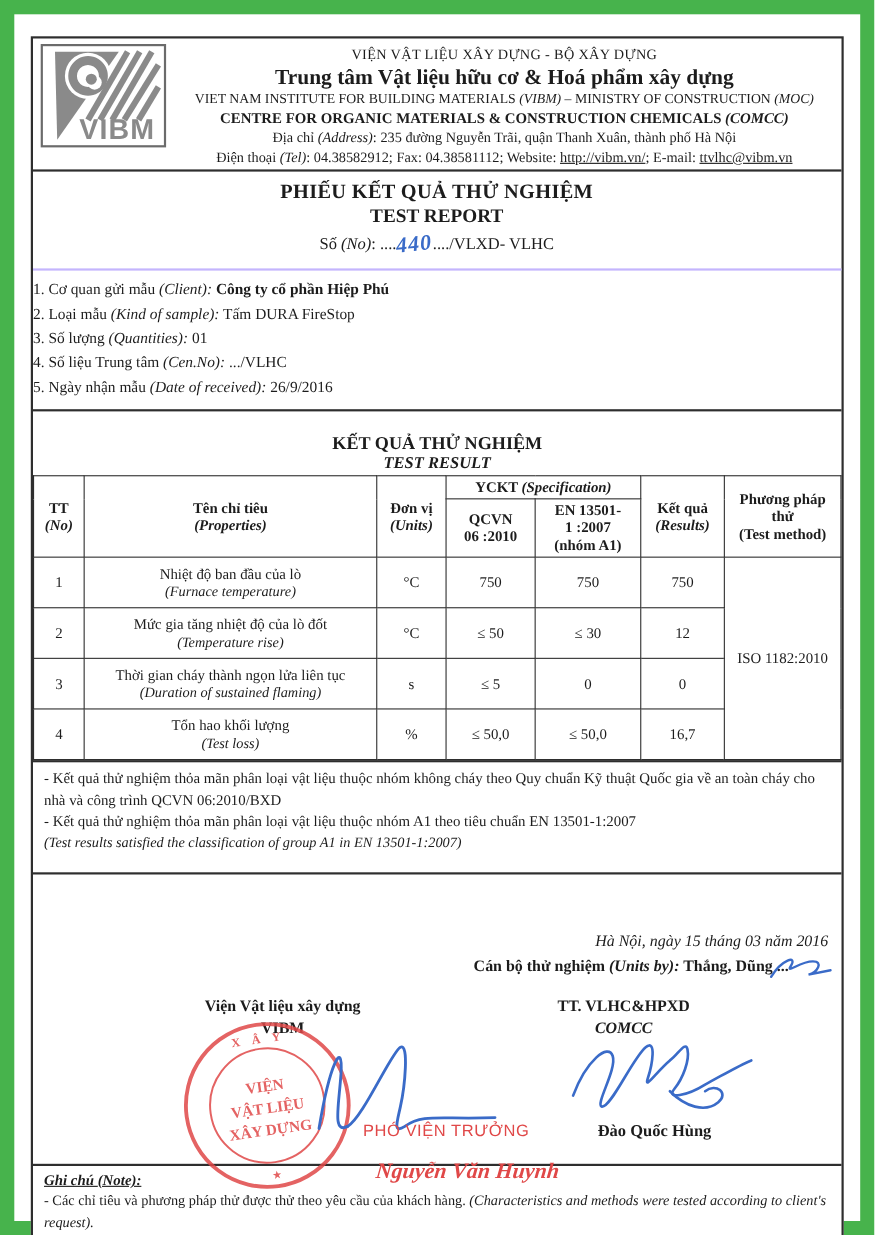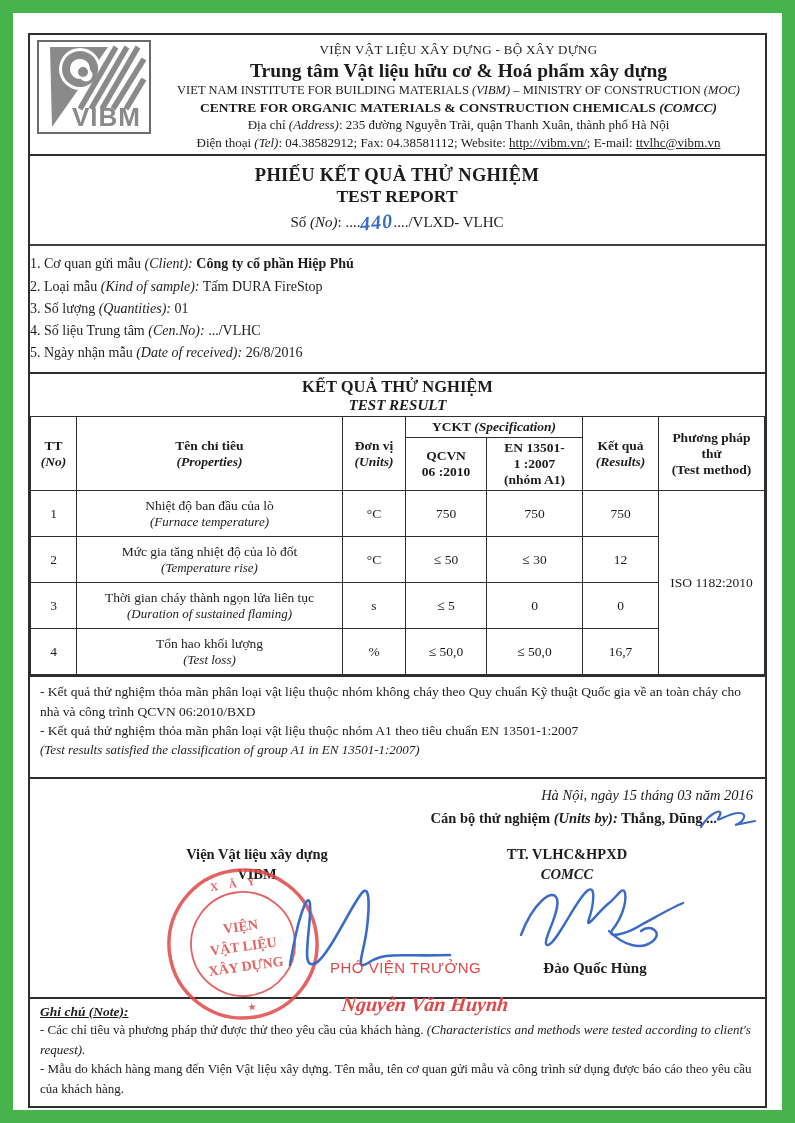--- a/index.html
+++ b/index.html
@@ -18,55 +18,55 @@
   .head-text { flex:1; text-align:center; padding-top:2px; }
   .h-line1 { font-size:13px; line-height:1.35; letter-spacing:.3px; }
   .h-line2 { font-size:19.5px; font-weight:bold; line-height:1.2; }
   .h-line3 { font-size:12.5px; line-height:1.35; }
   .h-line4 { font-size:13.5px; font-weight:bold; line-height:1.3; }
   .h-line5, .h-line6 { font-size:13px; line-height:1.35; }
   .it { font-style:italic; }
   .ul { text-decoration:underline; }
 
   
-  .title-box { border-bottom:2px solid #404040; text-align:center; padding:9px 1px 12px 0; min-height:74px; }
+  .title-box { border-bottom:2px solid #c4b5fd; text-align:center; padding:9px 1px 12px 0; min-height:74px; }
   .t-vi { font-size:18.5px; font-weight:bold; letter-spacing:.3px; }
   .t-en { font-size:17.5px; font-weight:bold; }
   .t-no { font-size:15px; margin-top:2px; }
   .hand-no { color:#3a6bc8; font-style:italic; font-weight:bold; font-size:20px;
              display:inline-block; transform:rotate(-6deg); letter-spacing:1px; position:relative; top:2px; }
 
   
   .client-box { border-bottom:2px solid #2e2e2e; padding:7px 6px 8px 0; min-height:110px; }
   .c-line { font-size:14px; line-height:1.58; }
   .c-line .bold-val { font-weight:bold; }
 
   
-  .result-title { text-align:center; padding:3px 0 2px 0; min-height:40px; }
+  .result-title { text-align:center; padding:3px 0 2px 0; min-height:40px;margin-top:16px; }
   .r-vi { font-size:16.5px; font-weight:bold; }
   .r-en { font-size:15px; font-weight:bold; font-style:italic; }
 
   
   table.results { width:100%; border-collapse:collapse; table-layout:fixed; }
   table.results th, table.results td { border:1.5px solid #2e2e2e; font-size:13.5px; vertical-align:middle; }
   table.results thead th { font-weight:bold; text-align:center; padding:2px 2px; }
   .spec-sub { font-size:13px; }
   table.results tbody td { text-align:center; padding:3px 2px; height:46px; }
   td.prop-cell { text-align:left; padding:3px 6px 3px 10px; }
   .prop-vi { display:block; font-size:13.5px; }
   .prop-en { display:block; font-size:13px; font-style:italic; }
 
   
   .conclusion-box { border-top:2px solid #2e2e2e; border-bottom:2px solid #2e2e2e; padding:5px 8px 6px 10px; min-height:104px; }
   .k-head { font-size:14px; font-weight:bold; text-decoration:underline; }
   .k-line { font-size:13.5px; line-height:1.45; }
   .k-en { font-style:italic; font-size:13px; }
 
   
-  .sign-area { position:relative; height:218px; }
+  .sign-area { position:relative; height:218px;margin-top:45px; }
   .place-date { position:absolute; top:8px; right:12px; font-style:italic; font-size:14.5px; }
   .testby { position:absolute; top:31px; right:48px; font-size:14.5px; font-weight:bold; white-space:nowrap; }
   .scribble { position:absolute; top:26px; right:6px; }
   .sig-col { position:absolute; text-align:center; font-size:14.5px; font-weight:bold; line-height:1.35; }
   .sig-left-col { left:87px; top:66px; width:280px; }
   .sig-right-col { left:417px; top:66px; width:240px; }
   .stamp { position:absolute; left:132px; top:84px; opacity:.85; }
   .sig-blue-left { position:absolute; left:230px; top:96px; }
   .sig-blue-right { position:absolute; left:483px; top:94px; }
   .role-red { position:absolute; left:300px; top:180px; color:#e04848; font-family:"Liberation Sans", sans-serif;
@@ -119,21 +119,21 @@
         <div class="t-vi">PHIẾU KẾT QUẢ THỬ NGHIỆM</div>
         <div class="t-en">TEST REPORT</div>
         <div class="t-no"><span>Số </span><span class="it">(No)</span><span>: ....</span><span class="hand-no">440</span><span>..../VLXD- VLHC</span></div>
       </div>
 
       <div class="client-box">
         <div class="c-line"><span>1. </span><span>Cơ quan gửi mẫu </span><span class="it">(Client):</span><span class="bold-val"> Công ty cổ phần Hiệp Phú</span></div>
         <div class="c-line"><span>2. </span><span>Loại mẫu </span><span class="it">(Kind of sample):</span><span> Tấm DURA FireStop</span></div>
         <div class="c-line"><span>3. </span><span>Số lượng </span><span class="it">(Quantities):</span><span>  01</span></div>
         <div class="c-line"><span>4. </span><span>Số liệu Trung tâm </span><span class="it">(Cen.No):</span><span> .../VLHC</span></div>
-        <div class="c-line"><span>5. </span><span>Ngày nhận mẫu </span><span class="it">(Date of received):</span><span> 26/8/2016</span></div>
+        <div class="c-line"><span>5. </span><span>Ngày nhận mẫu </span><span class="it">(Date of received):</span><span> 26/9/2016</span></div>
       </div>
 
       <div class="result-title">
         <div class="r-vi">KẾT QUẢ THỬ NGHIỆM</div>
         <div class="r-en">TEST RESULT</div>
       </div>
 
       <table class="results">
         <colgroup>
             <col style="width:46px">

